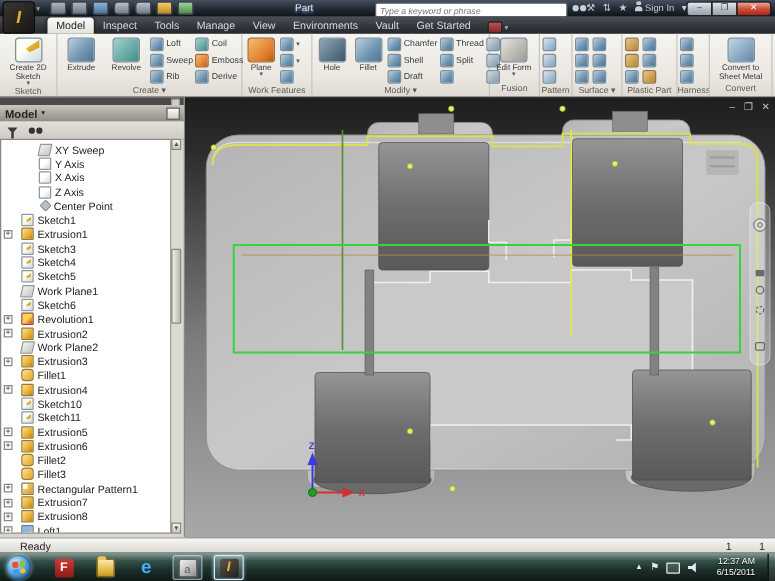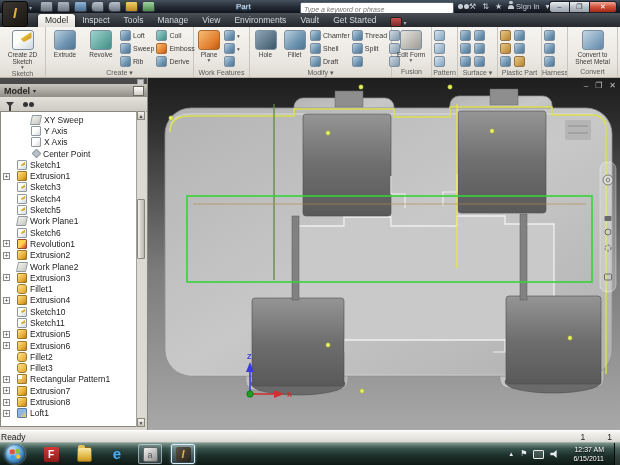--- a/index.html
+++ b/index.html
@@ -121,21 +121,21 @@
   #sc-thumb{position:absolute;left:0;top:88px;width:8px;height:60px;background:linear-gradient(90deg,#f4f2ee,#beb BBb4);background:linear-gradient(90deg,#f1efe9,#b9b6ae);border:1px solid #8a877f;box-sizing:border-box;border-radius:1px;}
 
   
   #viewport{position:absolute;left:148px;top:0;width:472px;height:352px;background:#222;}
   #vp-ctrl{position:absolute;right:4px;top:3px;color:#c3c3c3;font-size:8px;display:flex;gap:7px;z-index:5;}
 
   
   #statusbar{position:absolute;left:0;top:430px;width:620px;height:12px;
     background:linear-gradient(#f7f6f4,#dcd9d3);border-top:1px solid #fff;box-sizing:border-box;
     display:flex;align-items:center;font-size:8.5px;color:#222;}
-  #statusbar .left{padding-left:1px;flex:1;}
+  #statusbar .left{padding-left:16px;flex:1;}
   #statusbar .c1{margin-right:22px;} #statusbar .c2{margin-right:8px;}
 
   
   #taskbar{position:absolute;left:0;top:442px;width:620px;height:23px;
     background:linear-gradient(180deg,#7e968d,#35504a 26%,#1c2e29 60%,#0e1a16);
     border-top:1px solid #9fb3ac;box-sizing:border-box;display:flex;align-items:center;}
   #orb{width:20px;height:20px;border-radius:50%;margin-left:5px;position:relative;flex:none;
     background:radial-gradient(circle at 35% 30%,#cfe9fa,#5aa6dd 45%,#1c4a77 85%);
     box-shadow:0 0 3px rgba(190,230,255,.8), inset 0 0 2px #0a2a4a;}
   #orb .flag{position:absolute;left:5px;top:5px;width:10px;height:10px;transform:rotate(-6deg);
@@ -478,20 +478,25 @@
             <span class="tico axis"></span>
             <span>Y Axis</span>
           </div>
 
           <div class="trow i2">
 
             <span class="tico axis"></span>
             <span>X Axis</span>
           </div>
 
+          <div class="trow i2">
+
+            <span class="tico axis"></span>
+            <span>Z Axis</span>
+          </div>
 
           <div class="trow i2">
 
             <span class="tico point"></span>
             <span>Center Point</span>
           </div>
 
           <div class="trow i1">
 
             <span class="tico sketch"></span>

